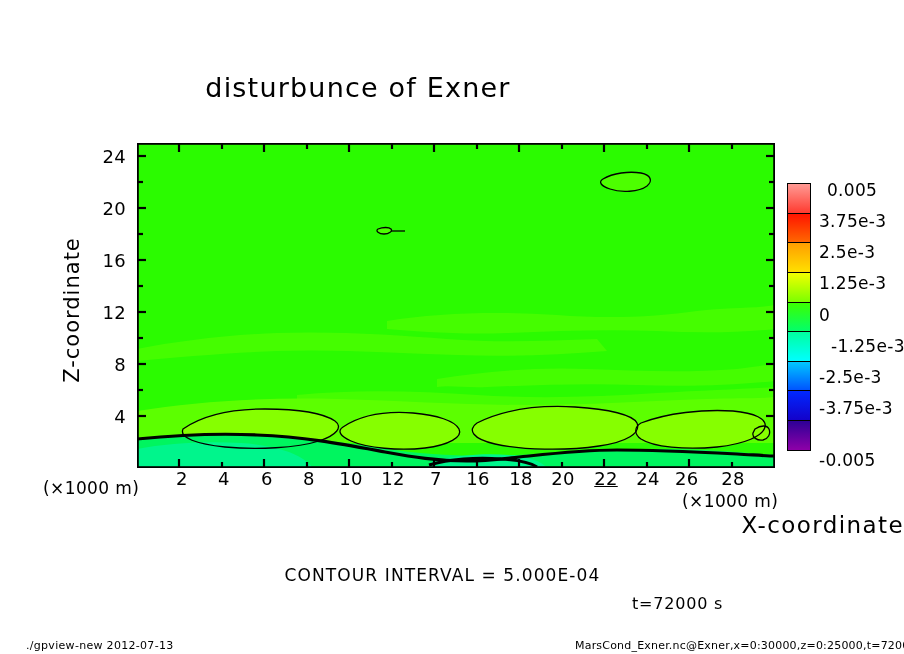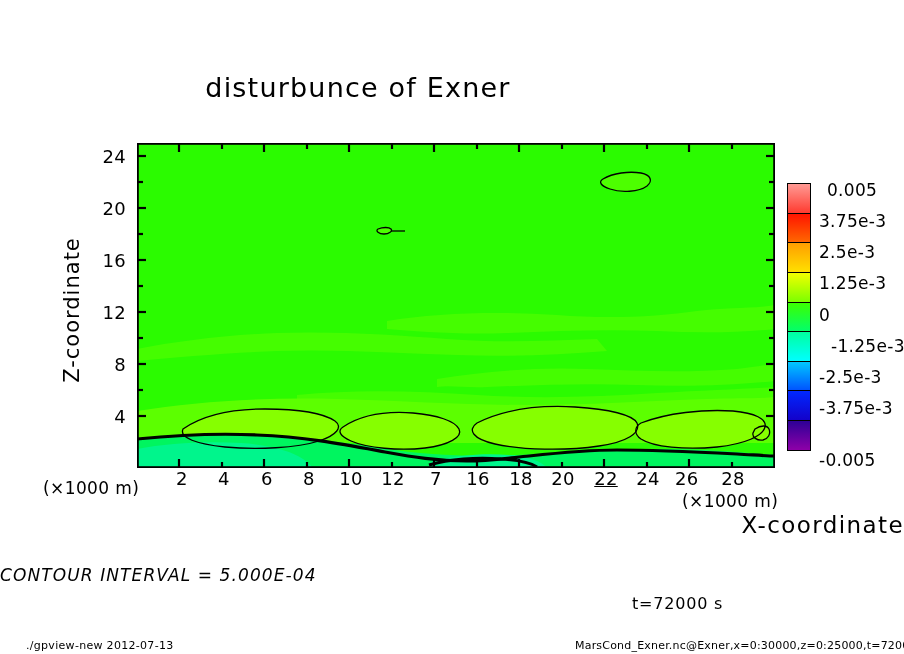--- a/index.html
+++ b/index.html
@@ -88,23 +88,23 @@
     position: absolute;
     left: 819px;
     font-size: 17px;
     white-space: nowrap;
     letter-spacing: 0.3px;
   }
 
   #contour-interval {
     left: 0; top: 565px;
     width: 885px;
+    text-align: center;
     font-size: 17px;
     letter-spacing: 1.1px;
-    font-style: italic;
   }
   #time-stamp {
     left: 632px; top: 594px;
     font-size: 16px;
     letter-spacing: 0.8px;
   }
   #footer-left {
     left: 26px; top: 639px;
     font-size: 11px;
     letter-spacing: 0.3px;

